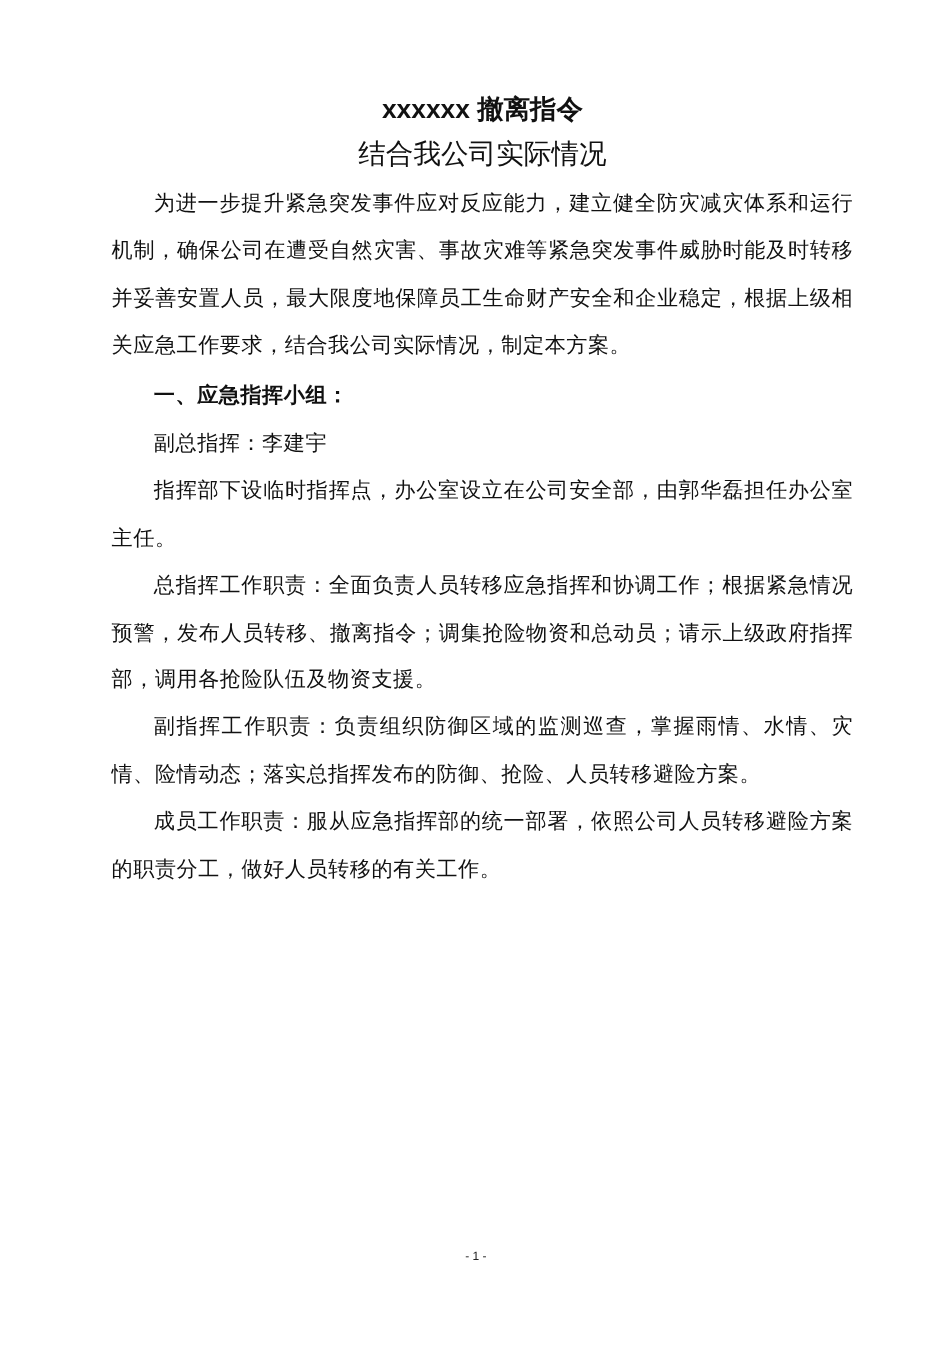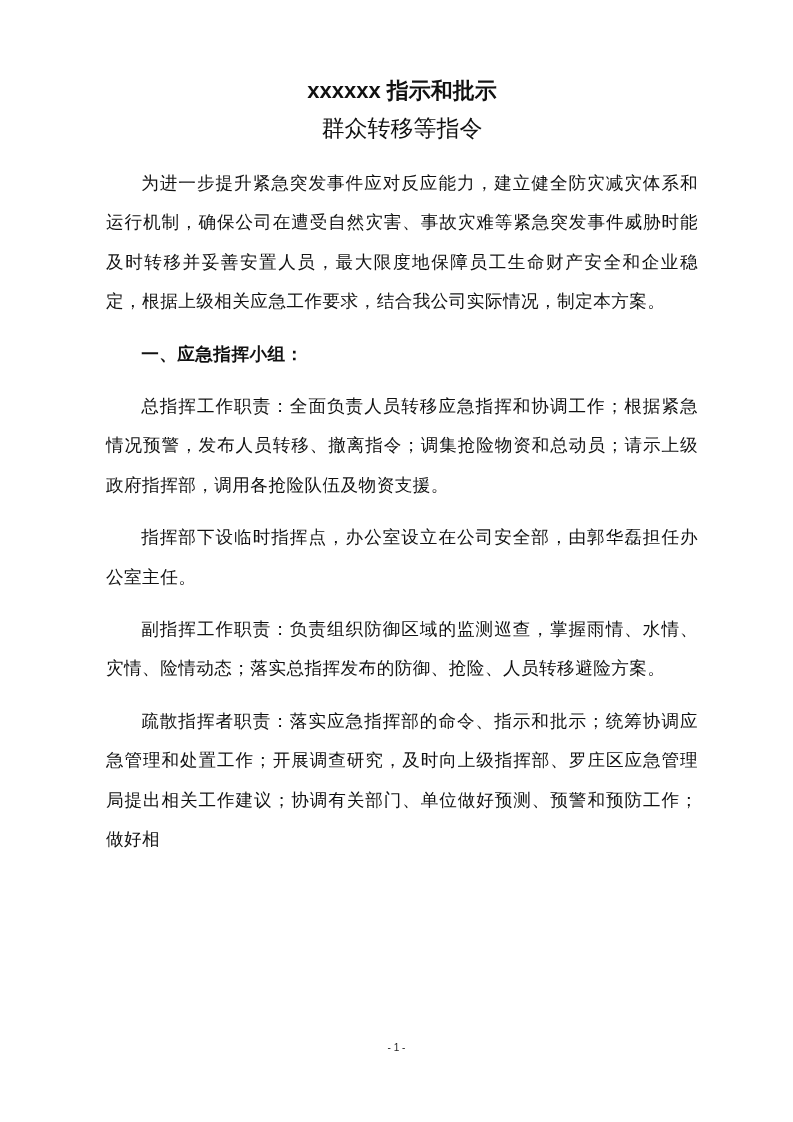--- a/index.html
+++ b/index.html
@@ -4,36 +4,37 @@
 <style>
   html, body { margin: 0; padding: 0; background: #ffffff; }
   body { width: 793px; height: 1122px; position: relative; overflow: hidden;
          font-family: "DejaVu Serif", "Liberation Serif", serif; color: #111; }
   .page { position: absolute; left: 93px; top: 0; width: 618px; }
   .title { text-align: center; font-size: 22px; position: absolute; left: 0; width: 618px; white-space: nowrap; }
   .t1 { top: 76px; font-weight: bold; font-family: "Liberation Sans", "DejaVu Sans", sans-serif; }
   .t2 { top: 113px; font-size: 23px; }
   .body { position: absolute; left: 0; top: 151px; width: 618px; font-size: 17.6px; line-height: 39.4px;
           letter-spacing: 0.45px; text-align: justify; }
-  .body p { margin: 13px; text-indent: 2em; }
-  .body p.h { font-weight: bold; font-family: Liberation Serif, serif; }
+  .body p { margin: 0; text-indent: 2em; }
+  .body p.h { font-weight: bold; font-family: Liberation Mono, monospace; }
   .body p.gap { margin-top: 3px; }
   .footer { position: absolute; top: 1042px; left: 0; width: 793px; text-align: center; font-size: 10px;
             font-family: "Liberation Sans", sans-serif; color: #222; }
 </style>
 </head>
 <body>
 
 <div class="page">
-  <div class="title t1">xxxxxx 指示和批示</div>
-  <div class="title t2">群众转移等指令</div>
+  <div class="title t1">xxxxxx 撤离指令</div>
+  <div class="title t2">结合我公司实际情况</div>
 
   <div class="body">
     <p>为进一步提升紧急突发事件应对反应能力，建立健全防灾减灾体系和运行机制，确保公司在遭受自然灾害、事故灾难等紧急突发事件威胁时能及时转移并妥善安置人员，最大限度地保障员工生命财产安全和企业稳定，根据上级相关应急工作要求，结合我公司实际情况，制定本方案。</p>
     <p class="h gap">一、应急指挥小组：</p>
+    <p>副总指挥：李建宇</p>
+    <p>指挥部下设临时指挥点，办公室设立在公司安全部，由郭华磊担任办公室主任。</p>
     <p>总指挥工作职责：全面负责人员转移应急指挥和协调工作；根据紧急情况预警，发布人员转移、撤离指令；调集抢险物资和总动员；请示上级政府指挥部，调用各抢险队伍及物资支援。</p>
-    <p>指挥部下设临时指挥点，办公室设立在公司安全部，由郭华磊担任办公室主任。</p>
     <p>副指挥工作职责：负责组织防御区域的监测巡查，掌握雨情、水情、灾情、险情动态；落实总指挥发布的防御、抢险、人员转移避险方案。</p>
-    <p>疏散指挥者职责：落实应急指挥部的命令、指示和批示；统筹协调应急管理和处置工作；开展调查研究，及时向上级指挥部、罗庄区应急管理局提出相关工作建议；协调有关部门、单位做好预测、预警和预防工作；做好相</p>
+    <p>成员工作职责：服从应急指挥部的统一部署，依照公司人员转移避险方案的职责分工，做好人员转移的有关工作。</p>
   </div>
 </div>
 
 <div class="footer">- 1 -</div>
 
 </body></html>

